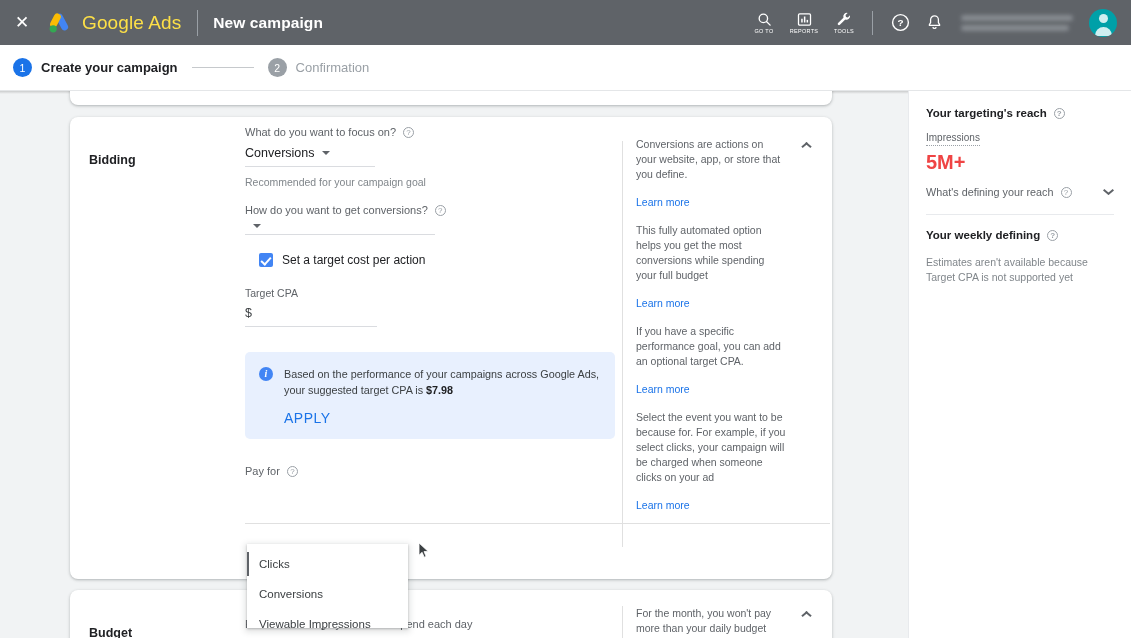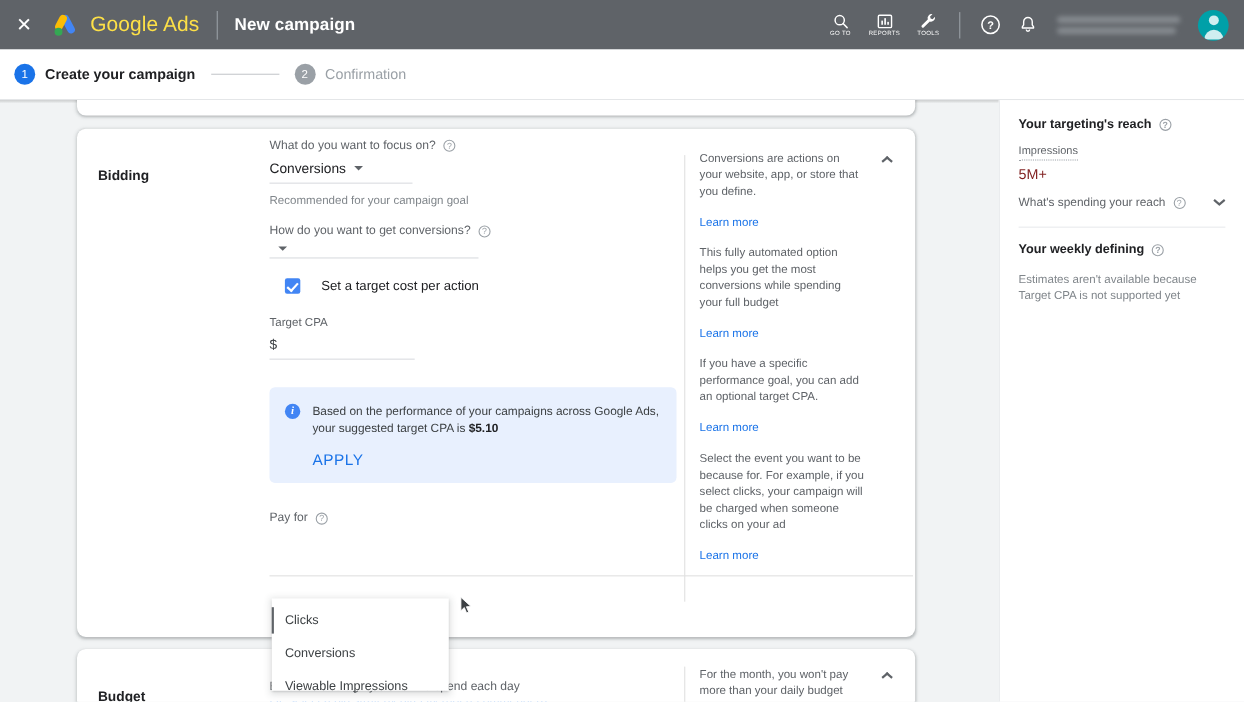--- a/index.html
+++ b/index.html
@@ -159,21 +159,21 @@
   }
   .cbox {
     width: 14px; height: 14px; border-radius: 2px; background: #4285f4;
     position: relative; flex: 0 0 auto;
   }
   .cbox:after {
     content: ""; position: absolute; left: 4px; top: 1.5px;
     width: 4px; height: 8px; border: solid #ffffff;
     border-width: 0 2px 2px 0; transform: rotate(42deg);
   }
-  .cbrow .cblabel { font-size: 12px; color: #202124; margin-left: 19px; }
+  .cbrow .cblabel { font-size: 12px; color: #202124; margin-left: 9px; }
 
   .fieldlabel { margin-top: 20px; font-size: 10.5px; color: #5f6368; }
   .moneyfield {
     margin-top: 7px; width: 132px; border-bottom: 1px solid #dadce0;
     padding-bottom: 6px; font-size: 12.5px; color: #3c4043; cursor: text;
   }
 
   .infobox {
     margin-top: 25px; width: 370px; background: #e8f0fe;
     border-radius: 5px; padding: 14px 14px 13px 14px;
@@ -237,21 +237,21 @@
   .rp-block { padding: 16px 17px 0 17px; position: relative; }
   .rp-title {
     font-size: 11.5px; color: #202124; font-weight: 700;
     display: flex; align-items: center; gap: 7px;
   }
   .rp-metric-label {
     margin-top: 13px; font-size: 10px; color: #5f6368;
     border-bottom: 1px dotted #9aa0a6; display: inline-block; padding-bottom: 2px;
   }
   .rp-metric-val {
-    margin-top: 5px; font-size: 13px; color: #7f1d1d; font-weight: 400;
+    margin-top: 5px; font-size: 20px; color: #ef4444; font-weight: 700;
   }
   .rp-expand {
     margin-top: 12px; display: flex; align-items: center;
     font-size: 10.8px; color: #5f6368; cursor: pointer;
   }
   .rp-expand .hcirc { margin-left: 7px; }
   .chev-down {
     margin-left: auto; width: 11px; height: 11px; position: relative;
   }
   .chev-down:before, .chev-down:after {
@@ -400,21 +400,21 @@
         <span class="cbox"></span>
         <span class="cblabel">Set a target cost per action</span>
       </div>
 
       <div class="fieldlabel">Target CPA</div>
       <div class="moneyfield">$</div>
 
       <div class="infobox">
         <span class="infoicon">i</span>
         <div>
-          <div class="infotxt"><span>Based on the performance of your campaigns across Google Ads, your suggested target CPA is </span><b>$5.10</b></div>
+          <div class="infotxt"><span>Based on the performance of your campaigns across Google Ads, your suggested target CPA is </span><b>$7.98</b></div>
           <div class="applylink">APPLY</div>
         </div>
       </div>
 
       <div class="lbl-q payfor">
         <span>Pay for</span>
         <span class="hcirc">?</span>
       </div>
     </div>
 
@@ -453,21 +453,21 @@
 
   <div class="rpanel">
     <div class="rp-block">
       <div class="rp-title">
         <span>Your targeting's reach</span>
         <span class="hcirc">?</span>
       </div>
       <div class="rp-metric-label">Impressions</div>
       <div class="rp-metric-val">5M+</div>
       <div class="rp-expand">
-        <span>What's spending your reach</span>
+        <span>What's defining your reach</span>
         <span class="hcirc">?</span>
         <span class="chev-down"></span>
       </div>
       <div class="rp-divider"></div>
     </div>
 
     <div class="rp-block" style="padding-top:14px;">
       <div class="rp-title">
         <span>Your weekly defining</span>
         <span class="hcirc">?</span>

